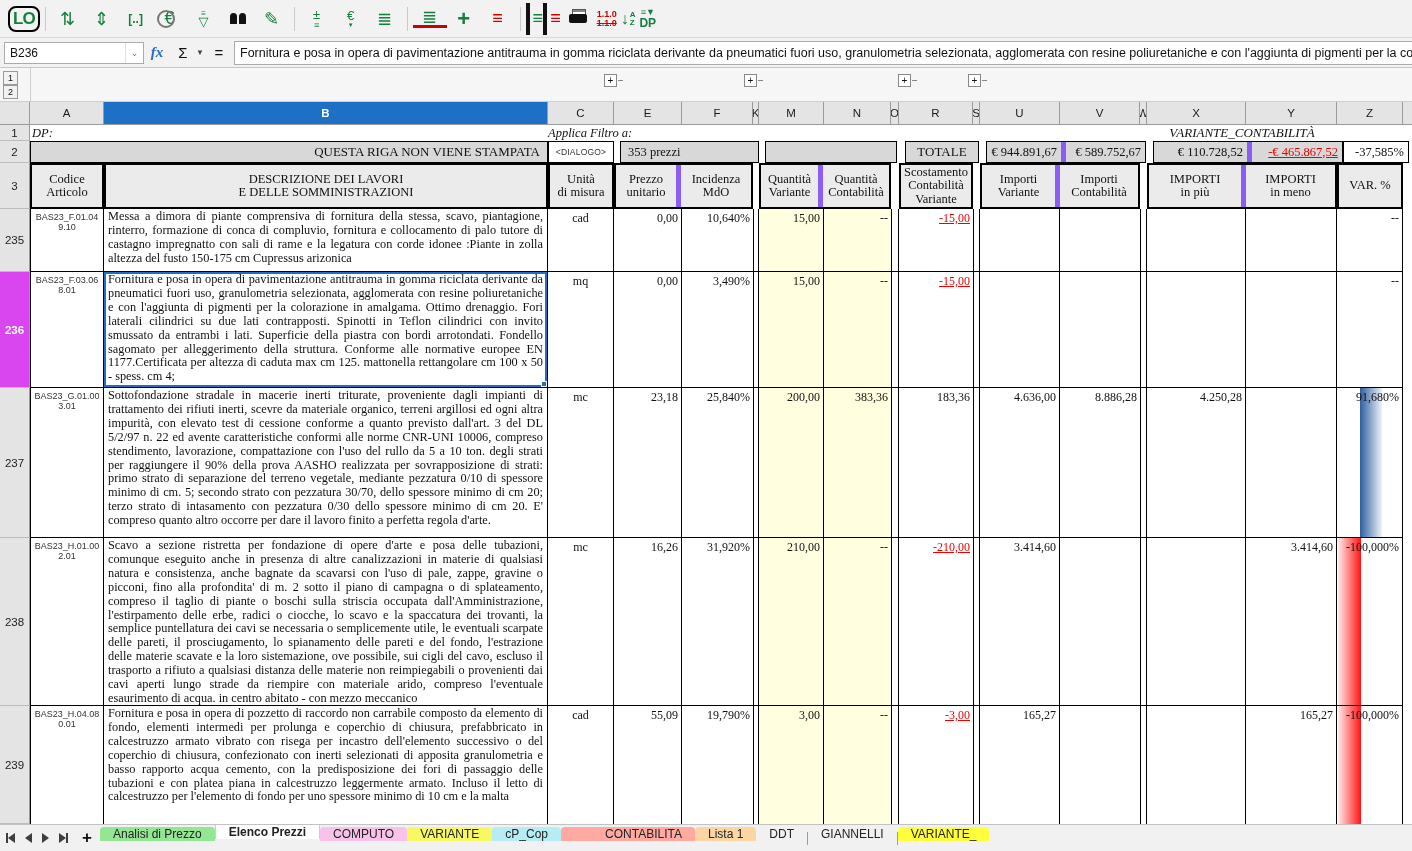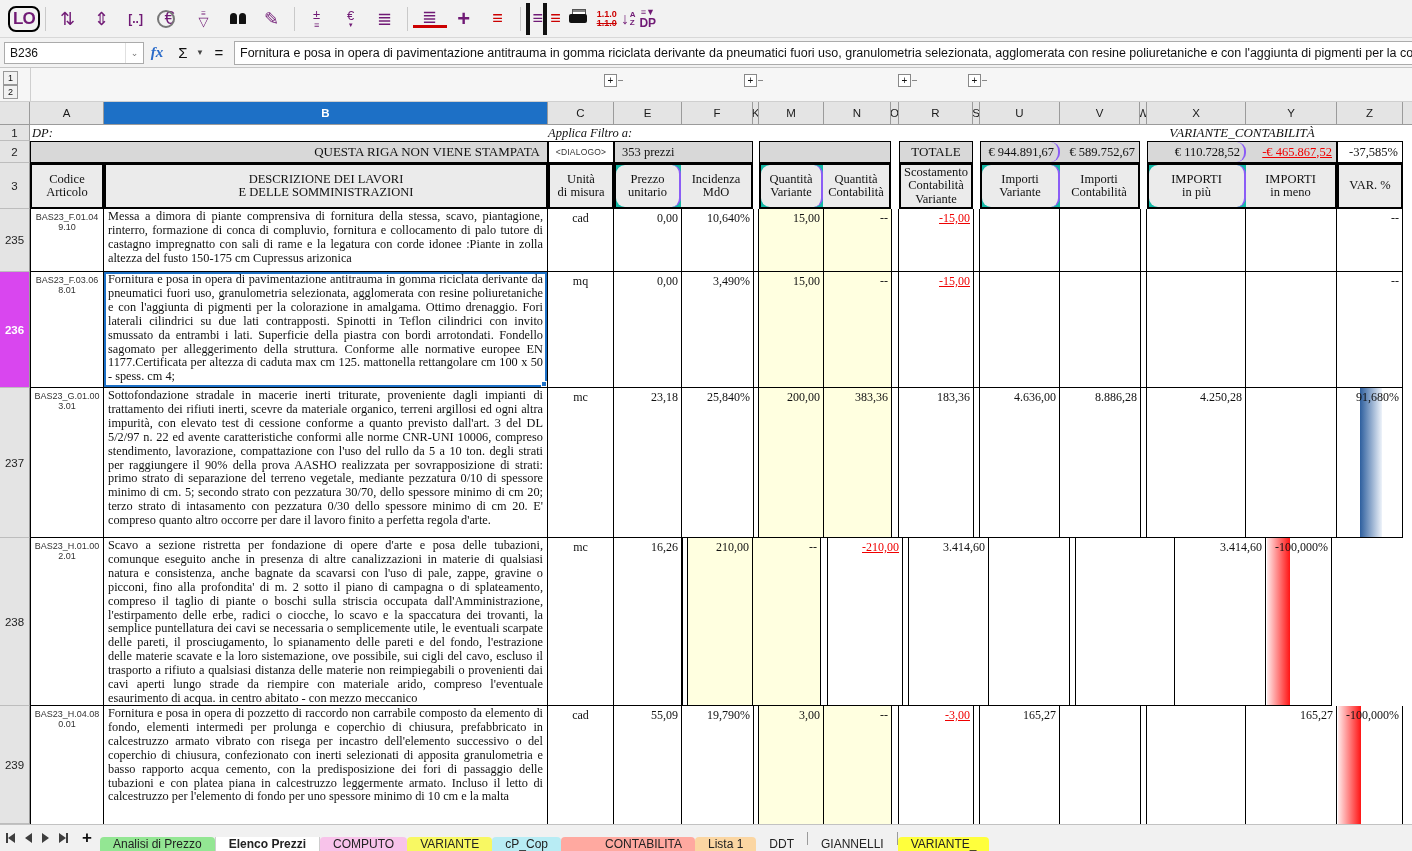--- a/index.html
+++ b/index.html
@@ -2,21 +2,21 @@
 <html><head>
 <meta charset="utf-8">
 <style>
   html,body{margin:0;padding:0;background:#fff;}
   .app{position:relative;width:1412px;height:851px;overflow:hidden;background:#fff;
        font-family:"Liberation Sans",sans-serif;color:#111;}
   
   .toolbar{position:absolute;left:0;top:0;width:1412px;height:38px;background:#f2f2f2;
            border-bottom:1px solid #d8d8d8;display:flex;align-items:center;padding-left:8px;box-sizing:border-box;}
   .ticon{width:34px;height:32px;display:flex;align-items:center;justify-content:center;
-         font-size:18px;color:#701a75;cursor:pointer;flex:0 0 auto;position:relative;}
+         font-size:18px;color:#15803d;cursor:pointer;flex:0 0 auto;position:relative;}
   .tsep{width:1px;height:24px;background:#c9c9c9;margin:0 5px;flex:0 0 auto;}
   .i-lo{font-weight:800;font-size:17px;letter-spacing:-1px;border:2.5px solid #000;border-radius:8px;
         width:auto;padding:0 3px;height:22px;}
   .i-red{color:#cc0000;}
   .i-redline{border-bottom:3px solid #cc0000;height:16px;}
   .i-barleft{border-left:4px solid #111;padding-left:3px;width:auto;}
   .i-stack{display:flex;flex-direction:column;align-items:center;line-height:1;}
   .i-stack .top{font-size:9px;}
   .i-stack .bot{font-size:13px;}
   .i-ver{display:flex;flex-direction:column;align-items:center;line-height:1;color:#cc0000;
@@ -82,28 +82,28 @@
   .rh.sel{background:#d946ef;color:#fff;font-weight:bold;}
   .bR{border-right:1px solid #000}.bB{border-bottom:1px solid #000}.bL{border-left:1px solid #000}
   .gray{background:#d8d8d8;}
   .ivory{background:#ffffe0;}
   .box{border:1px solid #000;}
   .r1txt{font-family:"Liberation Serif",serif;font-size:12.5px;line-height:16px;white-space:nowrap;font-style:italic;}
   .r2{font-family:"Liberation Serif",serif;font-size:12.5px;}
   .r2c{display:flex;align-items:center;height:100%;box-sizing:border-box;}
   .right{justify-content:flex-end;padding-right:4px;text-align:right;}
   .center{justify-content:center;text-align:center;}
-  .left{justify-content:flex-start;padding-left:7px;}
+  .left{justify-content:flex-start;padding-left:7px;margin-left:6px;}
   .dialogo{font-family:"Liberation Sans",sans-serif;font-size:8.5px;color:#333;letter-spacing:.2px;}
   .red{color:#ef0000;text-decoration:underline;}
   .hgroup{display:flex;border:2px solid #000;background:#14b8a6;box-sizing:border-box;flex:0 0 auto;}
   .hcell{display:flex;align-items:center;justify-content:center;text-align:center;
          font-family:"Liberation Serif",serif;font-size:12.5px;line-height:13.5px;white-space:pre-line;
          box-sizing:border-box;overflow:hidden;background:#ebebeb;height:100%;}
-  .hdiv{border-right:2px solid #8b5cf6;border-radius:9px;}
+  .hdiv{border-right:5px solid #8b5cf6;}
   .code{font-size:9px;line-height:10px;text-align:center;padding-top:3px;color:#333;}
   .desc{font-family:"Liberation Serif",serif;font-size:12.3px;line-height:13.9px;text-align:justify;
         padding:1px 4px 0 4px;}
   .unit{font-family:"Liberation Serif",serif;font-size:12px;text-align:center;padding-top:2px;}
   .num{font-family:"Liberation Serif",serif;font-size:12px;text-align:right;padding:2px 3px 0 1px;}
   .selcell{box-shadow:inset 0 0 0 2px #1d70c6;}
   .handle{position:absolute;width:6px;height:6px;right:0;bottom:0;background:#1d70c6;border:1px solid #fff;
           box-sizing:border-box;z-index:3;}
   .zwrap{position:relative;}
   .zbar{position:absolute;top:0;bottom:0;z-index:0;}
@@ -113,21 +113,21 @@
   
   .tabbar{position:absolute;left:0;top:824px;width:1412px;height:27px;background:#f1f1f1;
           border-top:1px solid #c2c2c2;display:flex;align-items:stretch;box-sizing:border-box;}
   .navs{display:flex;align-items:center;padding:0 6px;gap:10px;}
   .nav{display:flex;align-items:center;cursor:pointer;height:12px;}
   .tri{width:0;height:0;border-top:5px solid transparent;border-bottom:5px solid transparent;}
   .tri.l{border-right:7px solid #3e3e3e;}
   .tri.r{border-left:7px solid #3e3e3e;}
   .bar{width:2px;height:10px;background:#3e3e3e;}
   .addtab{display:flex;align-items:center;justify-content:center;width:26px;font-size:17px;font-weight:bold;cursor:pointer;}
-  .tabs{display:flex;align-items:flex-end;}
+  .tabs{display:flex;align-items:flex-start;}
   .tab{display:flex;align-items:center;padding:0 13px;font-size:12px;color:#222;cursor:pointer;
        border-radius:4px 4px 0 0;margin-top:2px;white-space:nowrap;}
   .tab.active{background:#fff;font-weight:bold;margin-top:0;border-left:1px solid #cdcdcd;border-right:1px solid #cdcdcd;border-radius:0;}
   .t-green{background:#93e693;}
   .t-pink{background:#f8c3ea;}
   .t-yellow{background:#f8f862;}
   .t-cyan{background:#b8ecf4;}
   .t-salmon{background:#ffa9a0;padding-left:44px;}
   .t-peach{background:#fbd6a2;}
   .t-plain{background:transparent;}
@@ -414,20 +414,21 @@
 
     <div class="row" style="height:168px">
       <div class="c w-rh rh">238</div>
       <div class="c w-a bL bR bB code">
           <div>BAS23_H.01.00</div>
           <div>2.01</div>
         </div>
       <div class="c w-b bR bB desc">Scavo a sezione ristretta per fondazione di opere d'arte e posa delle tubazioni, comunque eseguito anche in presenza di altre canalizzazioni in materie di qualsiasi natura e consistenza, anche bagnate da scavarsi con l'uso di pale, zappe, gravine o picconi, fino alla profondita' di m. 2 sotto il piano di campagna o di splateamento, compreso il taglio di piante o boschi sulla striscia occupata dall'Amministrazione, l'estirpamento delle erbe, radici o ciocche, lo scavo e la spaccatura dei trovanti, la semplice puntellatura dei cavi se necessaria o semplicemente utile, le eventuali scarpate delle pareti, il prosciugamento, lo spianamento delle pareti e del fondo, l'estrazione delle materie scavate e la loro sistemazione, ove possibile, sui cigli del cavo, escluso il trasporto a rifiuto a qualsiasi distanza delle materie non reimpiegabili o provenienti dai cavi aperti lungo strade da riempire con materiale arido, compreso l'eventuale esaurimento di acqua. in centro abitato - con mezzo meccanico</div>
       <div class="c w-c bR bB unit">mc</div>
       <div class="c w-e bR bB num">16,26</div>
+      <div class="c w-f bB num">31,920%</div>
       <div class="c w-s1 bL bR bB"></div>
       <div class="c w-m bR bB num ivory">210,00</div>
       <div class="c w-n bB num ivory">--</div>
       <div class="c w-s2 bL bR bB"></div>
       <div class="c w-r bB num red">-210,00</div>
       <div class="c w-s3 bL bR bB"></div>
       <div class="c w-u bR bB num">3.414,60</div>
       <div class="c w-v bB num"></div>
       <div class="c w-s4 bL bR bB"></div>
       <div class="c w-x bR bB num"></div>

